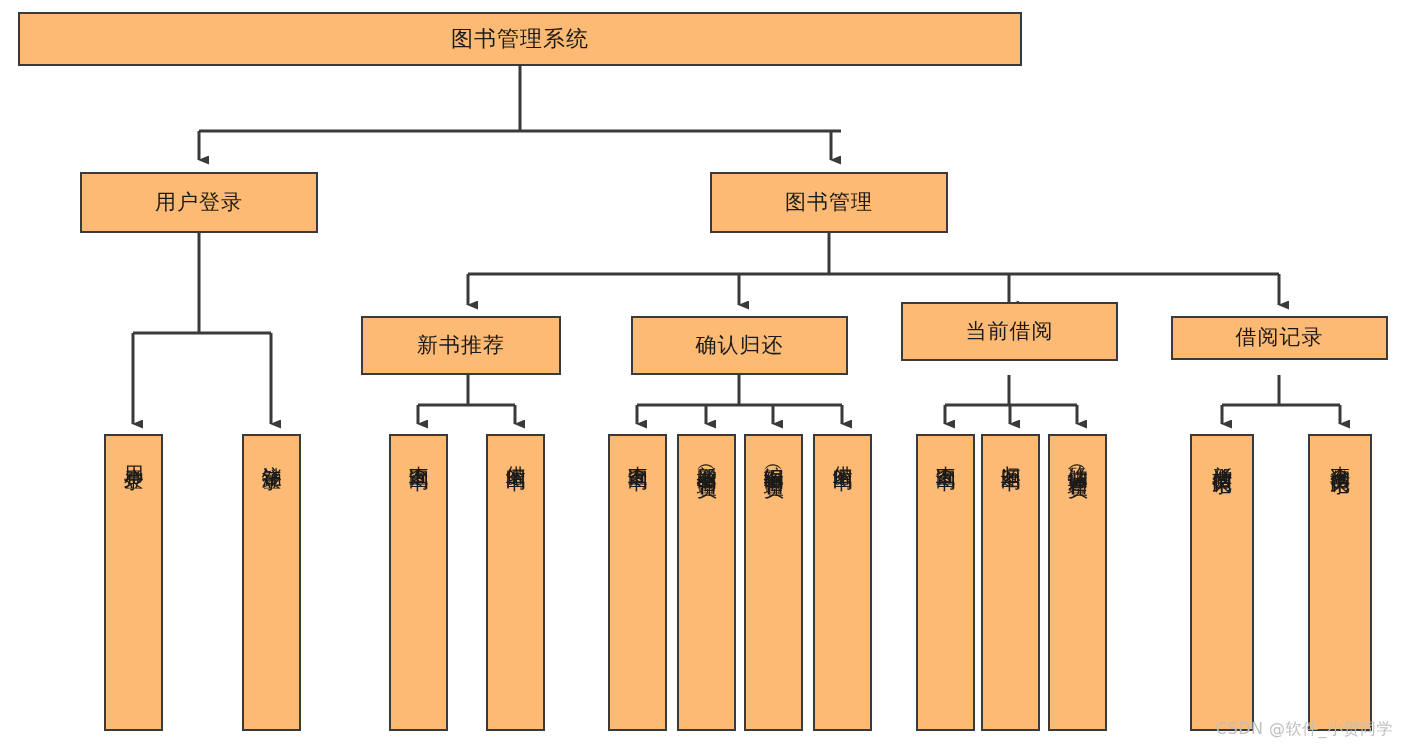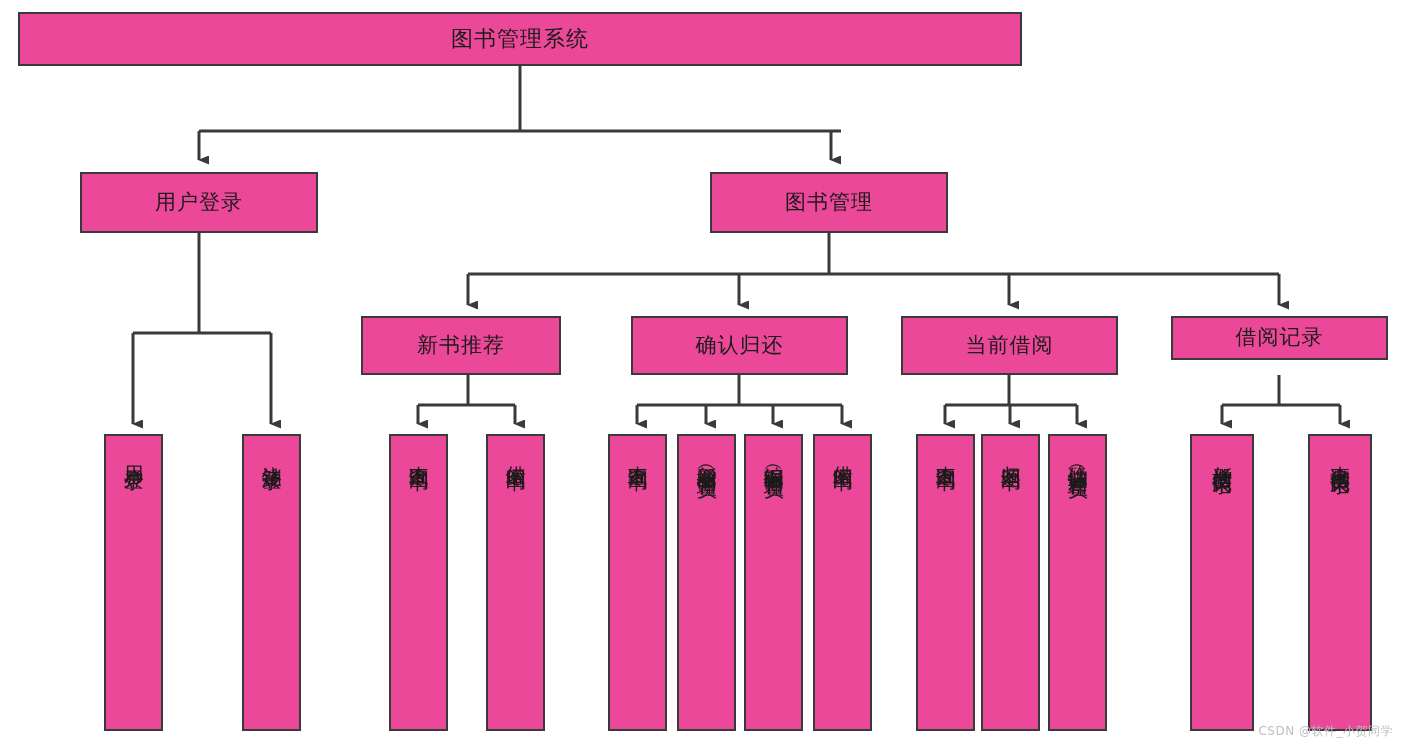--- a/index.html
+++ b/index.html
@@ -10,21 +10,21 @@
     font-family:"DejaVu Sans","Liberation Sans",sans-serif;
     overflow:hidden;
   }
   #canvas{position:relative;width:1405px;height:747px;}
 
   svg.links{position:absolute;left:0;top:0;width:1405px;height:747px;}
 
   .node{
     position:absolute;
     box-sizing:border-box;
-    background:#ec4899;
+    background:#fdba74;
     border:2px solid #3a3a3a;
     display:flex;
     align-items:center;
     justify-content:center;
     color:#1a1a1a;
   }
   .node.h{
     font-size:21px;
     line-height:1.2;
     letter-spacing:1px;
@@ -44,21 +44,21 @@
     writing-mode:vertical-rl;
     text-orientation:upright;
     white-space:nowrap;
   }
   #root{font-size:22px;}
 
   #watermark{
     position:absolute;
     right:12px;
     bottom:7px;
-    font-size:12px;
+    font-size:16px;
     color:#bfbfbf;
     letter-spacing:0.5px;
     white-space:nowrap;
     pointer-events:none;
   }
 </style>
 </head>
 <body>
 
 <div id="canvas">
@@ -123,21 +123,21 @@
   <div class="node h" style="left:710px;top:172px;width:238px;height:61px;text-align:right;">
     <span class="txt">图书管理</span>
   </div>
 
   <div class="node h" style="left:361px;top:316px;width:200px;height:59px;">
     <span class="txt">新书推荐</span>
   </div>
   <div class="node h" style="left:631px;top:316px;width:217px;height:59px;">
     <span class="txt">确认归还</span>
   </div>
-  <div class="node h" style="left:901px;top:316px;width:217px;height:59px;">
+  <div class="node h" style="left:901px;top:302px;width:217px;height:59px;">
     <span class="txt">当前借阅</span>
   </div>
   <div class="node h" style="left:1171px;top:316px;width:217px;height:44px;">
     <span class="txt">借阅记录</span>
   </div>
 
   <div class="node v" style="left:104px;top:434px;width:59px;height:297px;">
     <span class="txt">用户登录</span>
   </div>
   <div class="node v" style="left:242px;top:434px;width:59px;height:297px;">

